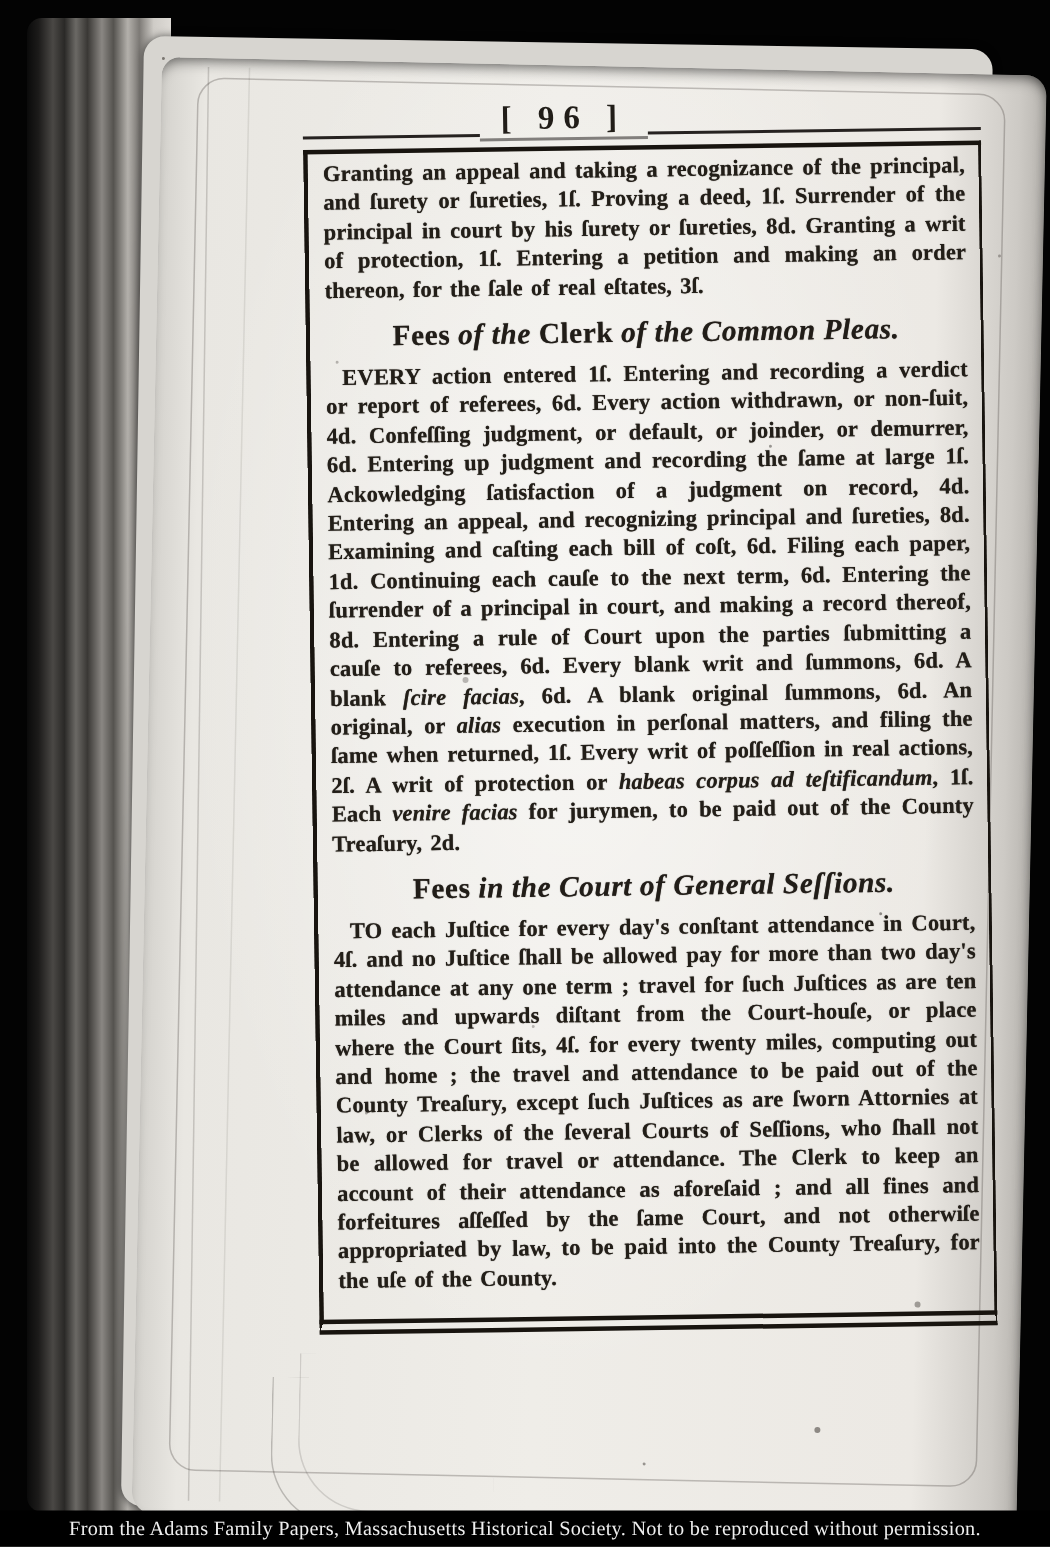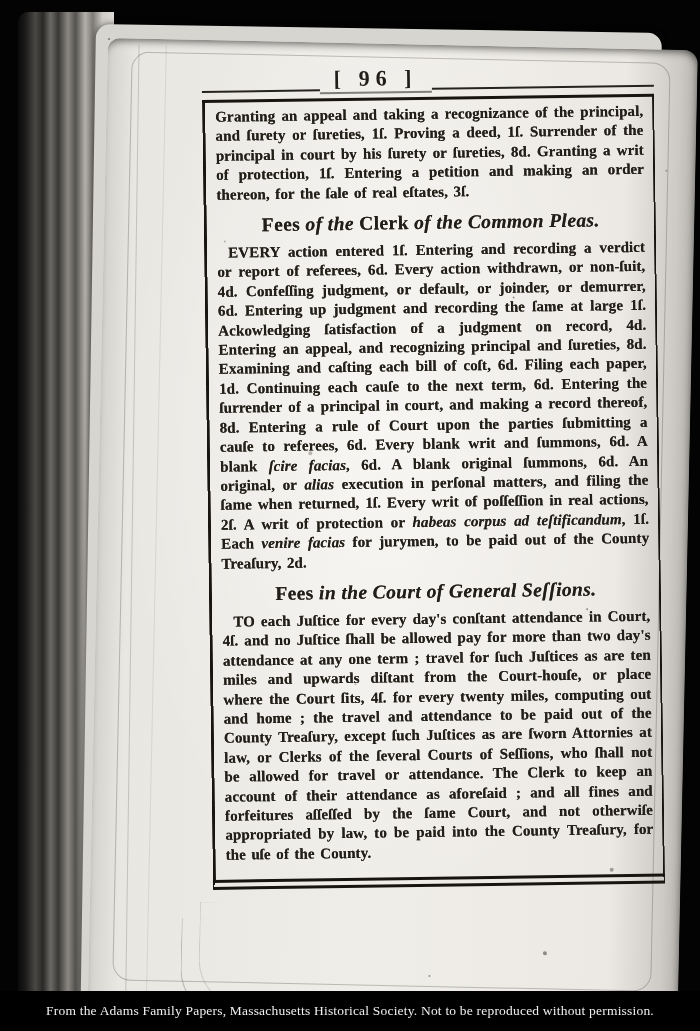--- a/index.html
+++ b/index.html
@@ -85,21 +85,21 @@
     color:#221e18;
   }
   .body-par.indented{text-indent:11px;}
   .section-heading{
     text-align:center;font-size:19.5px;font-weight:bold;margin:10px 0 7px 0;
     letter-spacing:.4px;text-shadow:0 0 0.6px rgba(35,28,22,.8);white-space:nowrap;
   }
   .it{font-style:italic;}
   
   .credit-bar{
-    position:absolute;left:0;right:0;bottom:0;height:40px;background:#000;
+    position:absolute;left:0;right:0;bottom:0;height:24px;background:#000;
     display:flex;align-items:center;justify-content:center;
   }
   .credit-text{color:#efefef;font-size:13.5px;letter-spacing:.2px;}
 </style>
 </head>
 <body>
 
 <div class="screenshot">
 
   <div class="edge-striations"></div>

